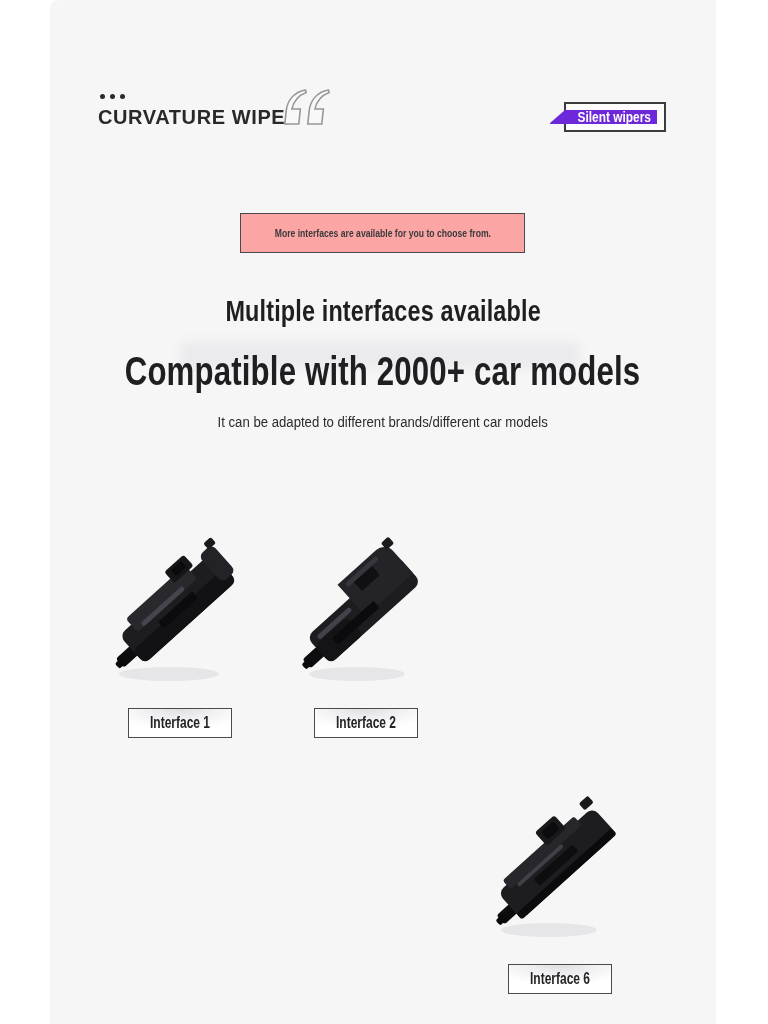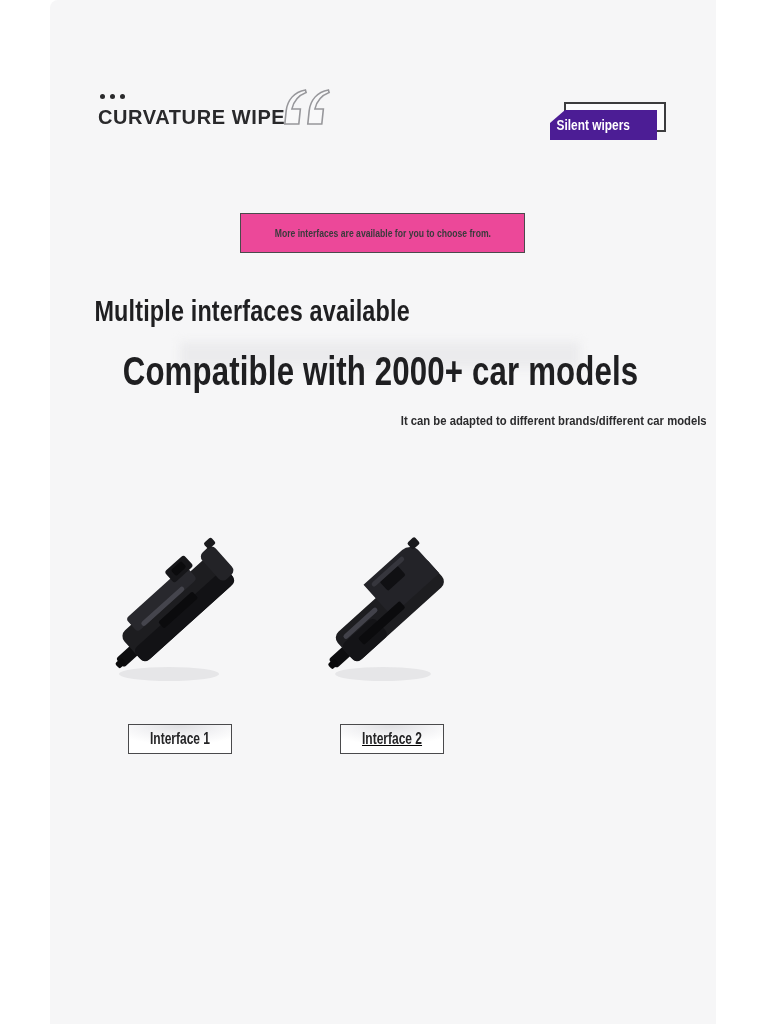--- a/index.html
+++ b/index.html
@@ -15,60 +15,60 @@
   .logo-dots i { width:5px; height:5px; border-radius:50%; background:#2a2a2c; }
   .logo-row { display:flex; align-items:flex-start; }
   .logo-text { font-size:20px; font-weight:700; letter-spacing:.6px; color:#29292b;
                white-space:nowrap; }
   .quote-svg { margin-left:-16px; margin-top:-22px; }
 
   
   .badge-wrap { position:absolute; right:44px; top:102px; width:122px; height:40px; }
   .badge-outline { position:absolute; left:14px; top:0; width:102px; height:30px;
                    border:2px solid #3c3c3e; background:#fcfcfd; }
-  .badge-dark { position:absolute; left:0; top:8px; width:107px; height:30px;
-                background:#4c1d95; color:#ffffff;
+  .badge-dark { position:absolute; left:0; top:8px; width:107px; height:14px;
+                background:#6d28d9; color:#ffffff;
                 clip-path:polygon(15px 0, 100% 0, 100% 100%, 0 100%, 0 13px);
-                display:flex; align-items:center; justify-content:flex-start; }
+                display:flex; align-items:center; justify-content:flex-end; }
   .badge-dark span { display:inline-block; font-size:14px; font-weight:700;
                      transform:scaleX(.85); white-space:nowrap; }
 
   
   .notice { position:absolute; left:190px; top:213px; width:285px; height:40px;
-            border:1.5px solid #4a4a4c; background:#ec4899;
+            border:1.5px solid #4a4a4c; background:#fca5a5;
             display:flex; align-items:center; justify-content:center; }
   .notice span { display:inline-block; font-size:10.5px; font-weight:600; color:#3a3a3c;
                  transform:scaleX(.82); white-space:nowrap; }
 
   
-  .h-line { position:absolute; left:0; width:666px; color:#1f1f21;
+  .h-line { position:absolute; left:0; width:666px; text-align:center; color:#1f1f21;
             font-weight:700; }
   .h1 { top:294px; font-size:30px; }
   .h2 { top:349px; font-size:40px; }
   .h-line > span { display:inline-block; transform:scaleX(.78); white-space:nowrap;
                    letter-spacing:.2px; }
   .h2-shadow { position:absolute; left:130px; top:342px; width:400px; height:26px;
                background:#ebebed; filter:blur(5px); }
-  .subline { position:absolute; left:0; top:414px; width:666px; text-align:right;
-             font-size:12px; font-weight:700; color:#2b2b2d; }
+  .subline { position:absolute; left:0; top:414px; width:666px; text-align:center;
+             font-size:14px; font-weight:400; color:#2b2b2d; }
   .subline span { display:inline-block; transform:scaleX(.94); white-space:nowrap; }
 
   
   .cell { position:absolute; width:200px; text-align:center; }
   .adapter { width:170px; height:170px; display:block; margin:0 auto; }
   .iface-label { position:relative; width:104px; height:30px; margin:0 auto;
                  border:1.5px solid #4a4a4c;
                  background:radial-gradient(70px 20px at 50% 0%, #dfdfe2 0%, #f2f2f4 55%, #ffffff 100%);
                  display:flex; align-items:center; justify-content:center; }
   .iface-label span { display:inline-block; font-size:16px; font-weight:700; color:#242426;
                       transform:scaleX(.75); white-space:nowrap; }
   .r1 { top:524px; } .r2 { top:780px; }
-  .c1a { left:30px; } .c2a { left:242px;text-decoration:underline; } .c3a { left:421px; }
+  .c1a { left:30px; } .c2a { left:216px; } .c3a { left:421px; }
   .c1b { left:28px; } .c2b { left:224px; } .c3b { left:410px; }
-  .lbl-gap { margin-top:30px; }
+  .lbl-gap { margin-top:14px; }
 </style>
 </head>
 <body>
 
 <div class="page">
   <div class="card">
 
     <div class="logo">
       <div class="logo-dots">
           <i></i>
@@ -147,15 +147,35 @@
         </g>
       </svg>
       <div class="iface-label lbl-gap">
         <span>Interface 2</span>
       </div>
     </div>
 
 
 
 
+    <div class="cell r2 c3b">
+      <svg class="adapter" viewBox="0 0 170 170">
+        <ellipse cx="74" cy="150" rx="48" ry="7" fill="#e6e6e8"></ellipse>
+        <g transform="rotate(-42 85 85)">
+          <rect x="4" y="80" width="22" height="12" rx="3" fill="#0d0d0f"></rect>
+          <rect x="0" y="83" width="9" height="7" rx="2" fill="#0a0a0b"></rect>
+          <rect x="20" y="64" width="128" height="36" rx="8" fill="#1d1d20"></rect>
+          <rect x="20" y="92" width="128" height="8" rx="3" fill="#0b0b0d"></rect>
+          <rect x="32" y="58" width="96" height="12" rx="3" fill="#26262b"></rect>
+          <rect x="88" y="44" width="26" height="18" rx="3" fill="#19191c"></rect>
+          <rect x="93" y="48" width="16" height="10" rx="2" fill="#0c0c0e"></rect>
+          <rect x="140" y="52" width="12" height="9" rx="2" fill="#1a1a1d"></rect>
+          <rect x="40" y="70" width="60" height="4" rx="2" fill="#404048"></rect>
+          <rect x="56" y="78" width="52" height="9" rx="2" fill="#0e0e10"></rect>
+        </g>
+      </svg>
+      <div class="iface-label lbl-gap">
+        <span>Interface 6</span>
+      </div>
+    </div>
 
   </div>
 </div>
 
 </body></html>

